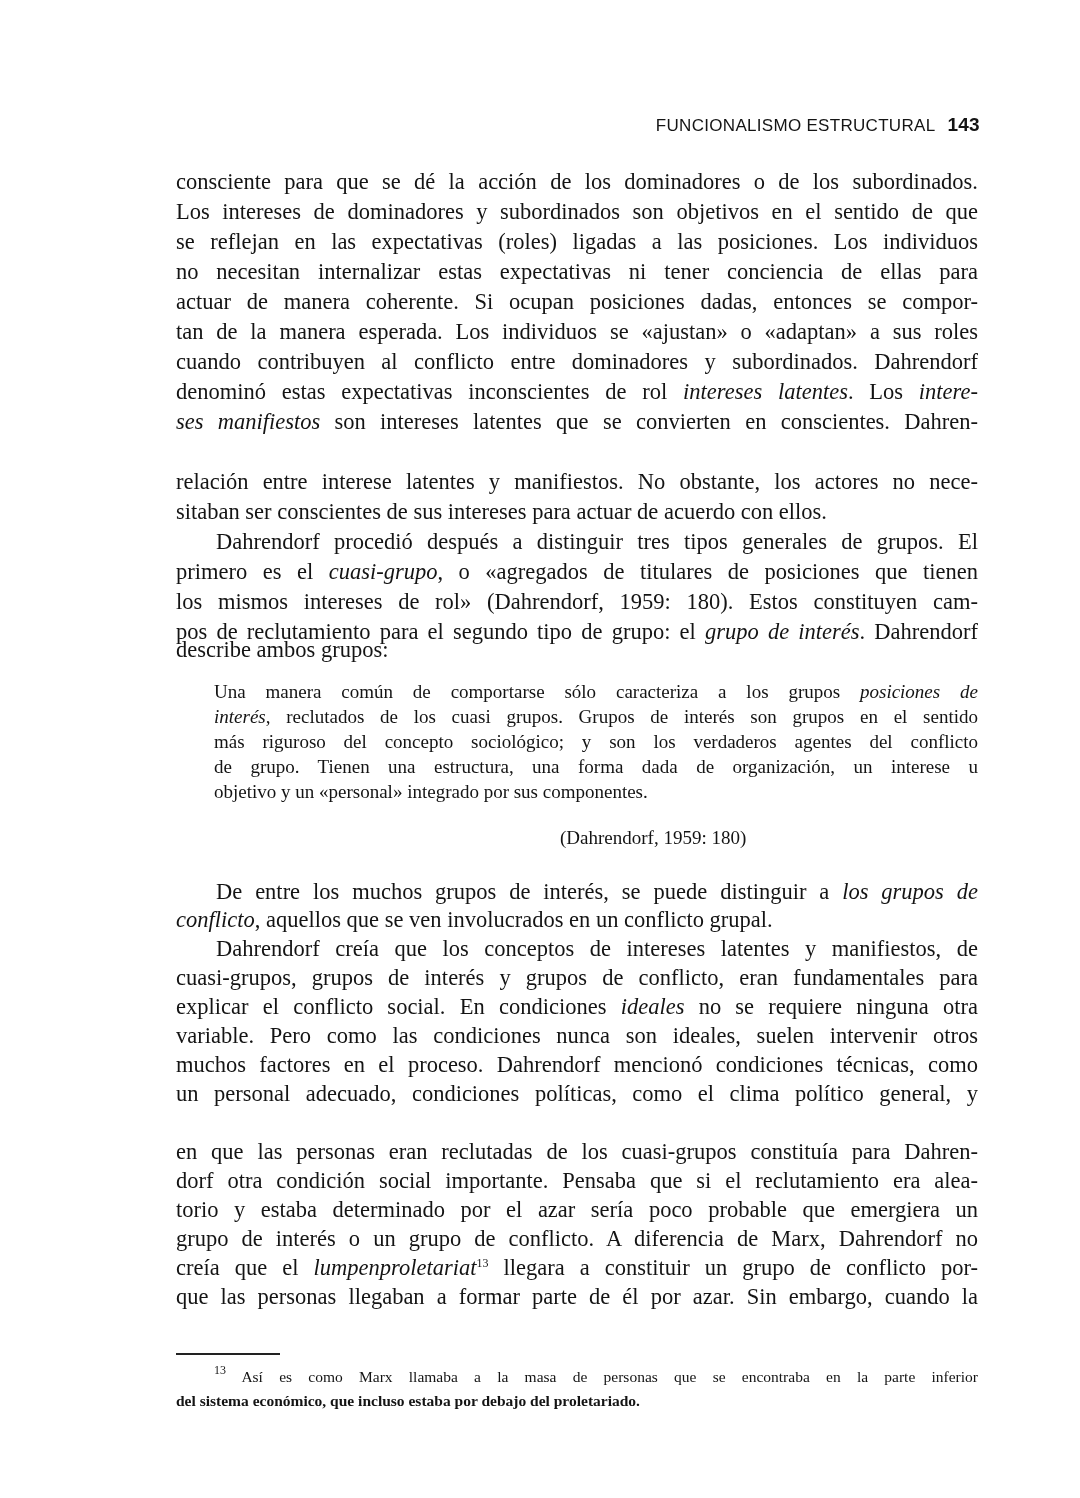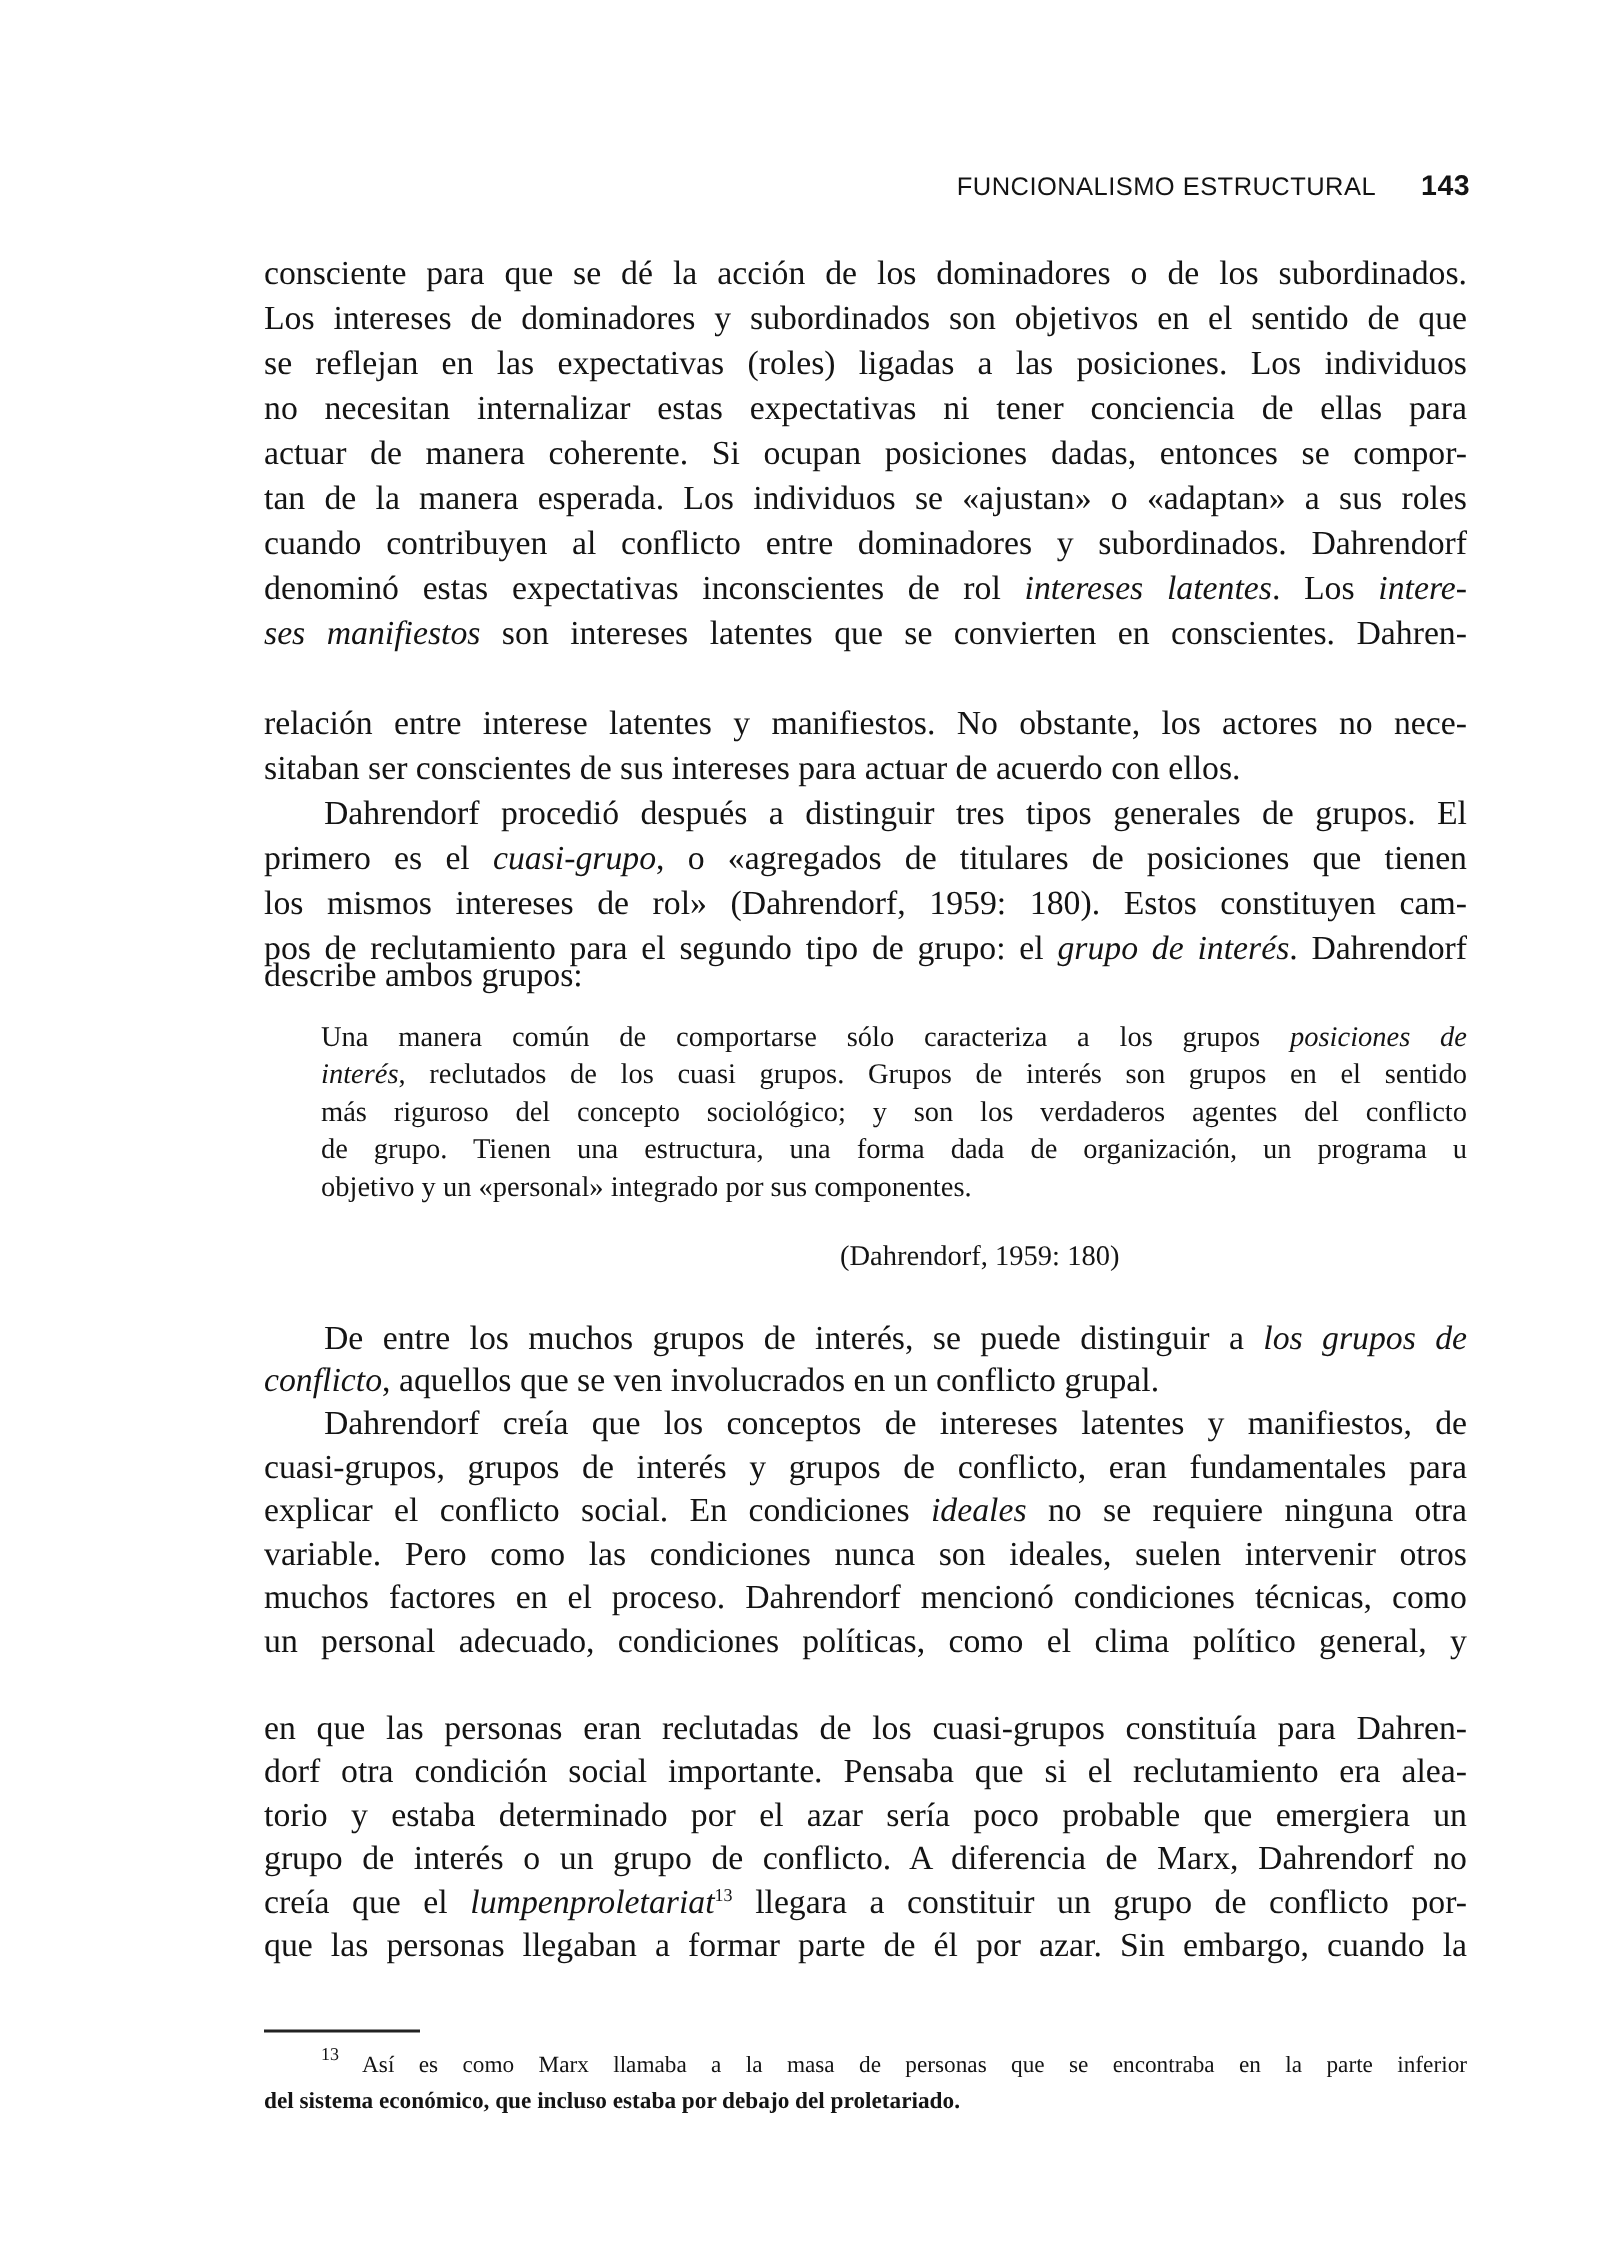--- a/index.html
+++ b/index.html
@@ -1,20 +1,20 @@
 <!DOCTYPE html>
 <html><head>
 <meta charset="utf-8">
 <style>
   html, body { margin: 0; padding: 0; background: #ffffff; }
   body { width: 1080px; height: 1498px; position: relative; overflow: hidden; color: #141414; }
   .page { position: absolute; left: 0; top: 0; width: 1080px; height: 1498px; }
   .running-head { position: absolute; left: 560px; top: 114px; width: 420px; text-align: right;
     font-family: "Liberation Sans", sans-serif; font-size: 17px; letter-spacing: 0.3px; }
-  .running-head .folio { font-weight: bold; font-size: 19px; margin-left: 30px; }
+  .running-head .folio { font-weight: bold; font-size: 19px; margin-left: 12px; }
   .line { position: absolute; left: 176px; width: 802px; font-family: "Liberation Serif", serif;
     font-size: 22.5px; line-height: 28px; white-space: nowrap; text-align: justify; text-align-last: justify; }
   .line.last { text-align-last: left; }
   .line.indent { left: 216px; width: 762px; }
   .q { position: absolute; left: 214px; width: 764px; font-family: "Liberation Serif", serif;
     font-size: 19px; line-height: 24px; white-space: nowrap; text-align: justify; text-align-last: justify; }
   .q.last { text-align-last: left; }
   .cite { position: absolute; left: 560px; width: 418px; text-align: left; font-family: "Liberation Serif", serif; font-size: 19px; }
   .rule { position: absolute; left: 176px; top: 1353px; width: 104px; height: 2px; background: #222; }
   .fn { position: absolute; left: 176px; width: 802px; font-family: "Liberation Serif", serif;
@@ -47,21 +47,21 @@
 
   <div class="line indent" style="top:528px">Dahrendorf procedió después a distinguir tres tipos generales de grupos. El</div>
   <div class="line" style="top:558px"><span>primero es el </span><i>cuasi-grupo</i><span>, o «agregados de titulares de posiciones que tienen</span></div>
   <div class="line" style="top:588px">los mismos intereses de rol» (Dahrendorf, 1959: 180). Estos constituyen cam-</div>
   <div class="line" style="top:618px"><span>pos de reclutamiento para el segundo tipo de grupo: el </span><i>grupo de interés</i><span>. Dahrendorf</span></div>
   <div class="line last" style="top:636px">describe ambos grupos:</div>
 
   <div class="q" style="top:680px"><span>Una manera común de comportarse sólo caracteriza a los grupos </span><i>posiciones de</i></div>
   <div class="q" style="top:705px"><i>interés</i><span>, reclutados de los cuasi grupos. Grupos de interés son grupos en el sentido</span></div>
   <div class="q" style="top:730px">más riguroso del concepto sociológico; y son los verdaderos agentes del conflicto</div>
-  <div class="q" style="top:755px">de grupo. Tienen una estructura, una forma dada de organización, un programa u</div>
+  <div class="q" style="top:755px">de grupo. Tienen una estructura, una forma dada de organización, un interese u</div>
   <div class="q last" style="top:780px">objetivo y un «personal» integrado por sus componentes.</div>
   <div class="cite" style="top:827px">(Dahrendorf, 1959: 180)</div>
 
   <div class="line indent" style="top:878px"><span>De entre los muchos grupos de interés, se puede distinguir a </span><i>los grupos de</i></div>
   <div class="line last" style="top:906px"><i>conflicto</i><span>, aquellos que se ven involucrados en un conflicto grupal.</span></div>
 
   <div class="line indent" style="top:935px">Dahrendorf creía que los conceptos de intereses latentes y manifiestos, de</div>
   <div class="line" style="top:964px">cuasi-grupos, grupos de interés y grupos de conflicto, eran fundamentales para</div>
   <div class="line" style="top:993px"><span>explicar el conflicto social. En condiciones </span><i>ideales</i><span> no se requiere ninguna otra</span></div>
   <div class="line" style="top:1022px">variable. Pero como las condiciones nunca son ideales, suelen intervenir otros</div>

